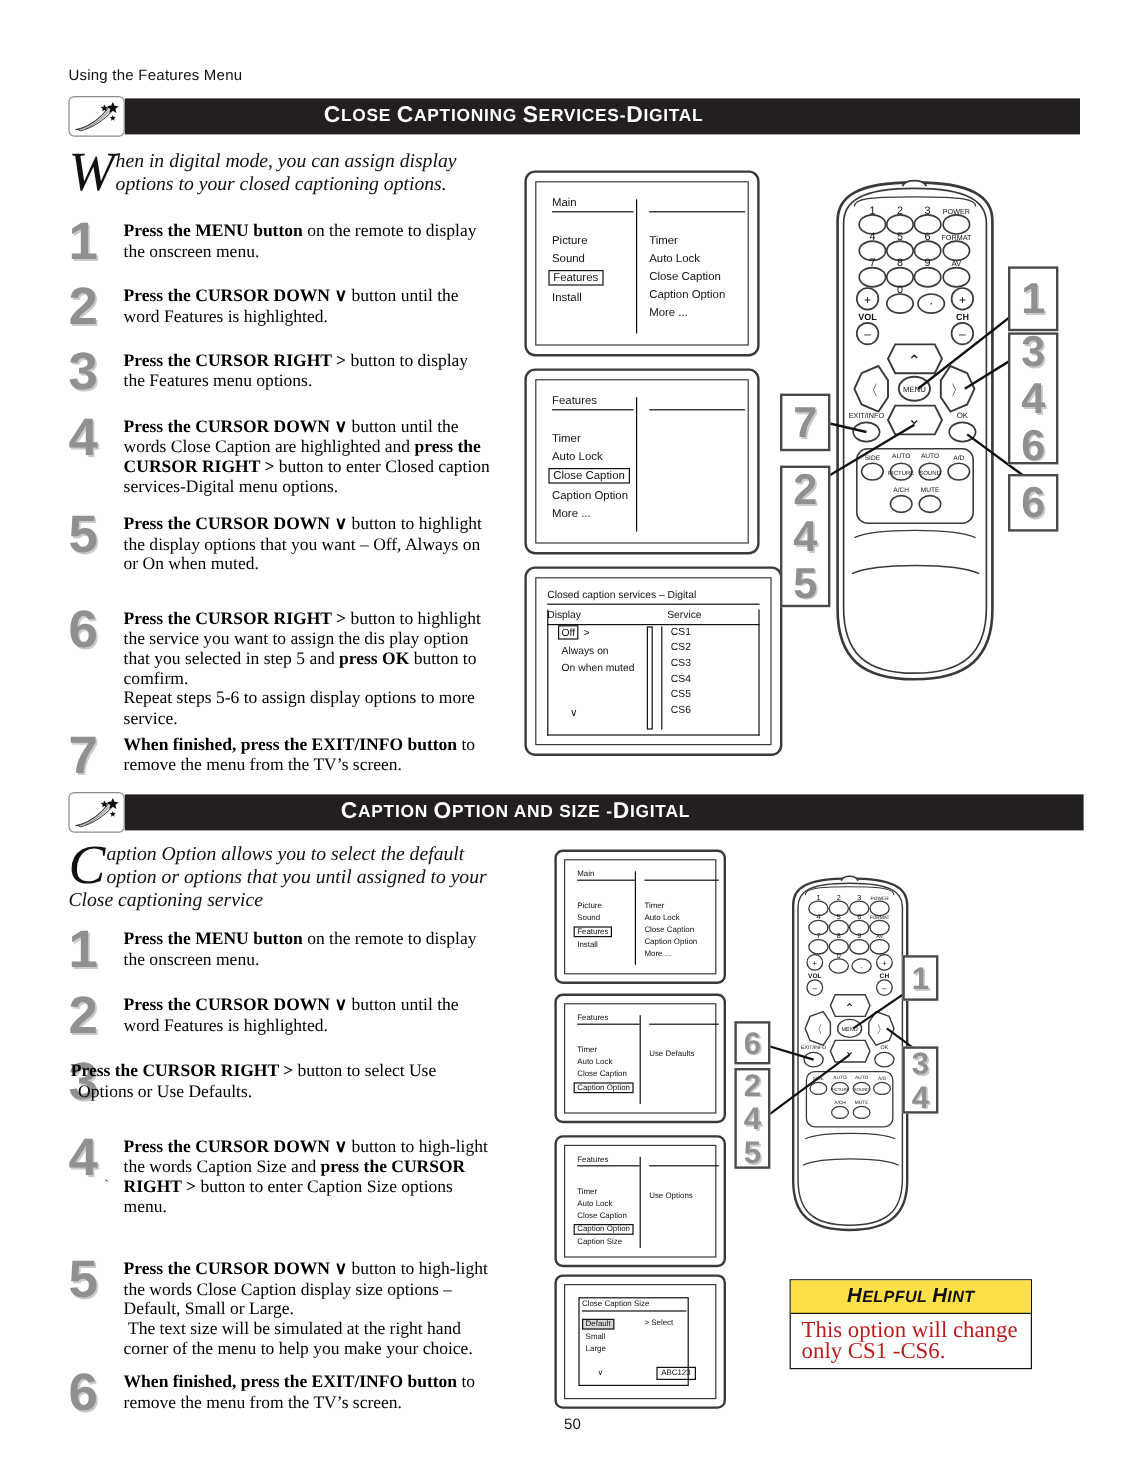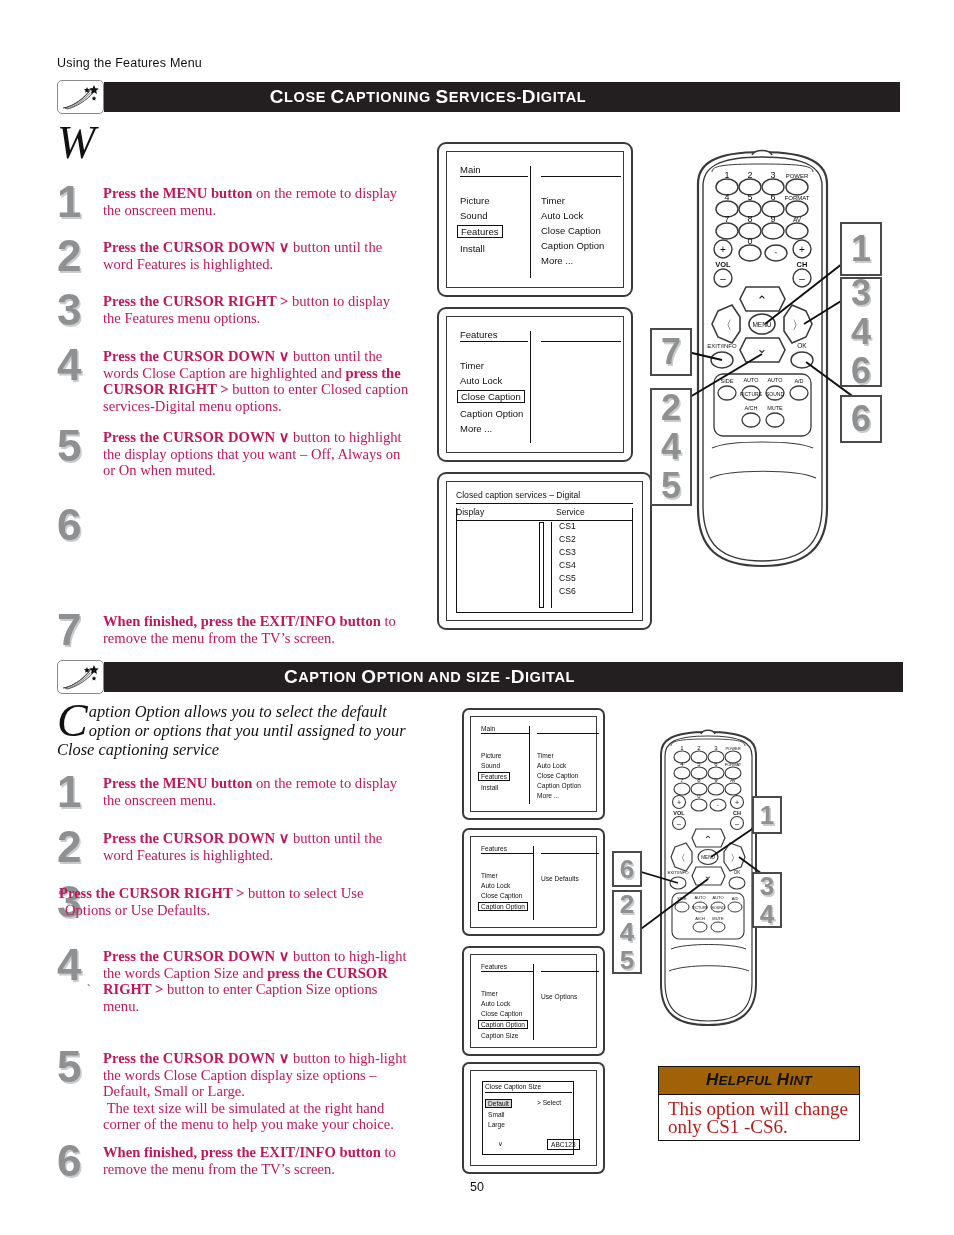--- a/index.html
+++ b/index.html
@@ -62,21 +62,21 @@
   .step { position:absolute; display:flex; }
   .step .num {
     width:46px; flex:0 0 46px;
     font-family:"Liberation Sans", sans-serif;
     font-weight:bold; font-size:44px; line-height:40px;
     color:#8e9091; text-align:left;
     text-shadow: 1.5px 1.5px 0 #c9cbcc;
   }
   .step .txt {
     font-family:"Liberation Serif", serif;
-    font-size:14.6px; line-height:16.6px; color:#be185d;
+    font-size:14.6px; line-height:16.6px; color:#000000;
     padding-top:3px;
   }
   .step .txt b { font-weight:bold; }
   .step.indent3 .txt { padding-left:6px; text-indent:-6px; }
 
   
   .tv {
     position:absolute;
     background:#fff;
     border:2px solid #3a3a3a;
@@ -120,21 +120,21 @@
     line-height:1.0;
   }
 
   
   .hint {
     position:absolute;
     border:1.5px solid #111;
     background:#fff;
   }
   .hint-title {
-    background:#a16207;
+    background:#fde047;
     border-bottom:1.5px solid #111;
     text-align:center;
     font-family:"Liberation Sans", sans-serif;
     font-style:italic; font-weight:bold;
     font-size:17px; letter-spacing:.3px;
     padding:3px 0 4px 0; color:#111;
   }
   .hint-title .sc { font-size:13.5px; }
   .hint-body {
     font-family:"Liberation Serif", serif;
@@ -175,21 +175,21 @@
         <path d="M6 24 C13 22 22 16 28 8" stroke="#555" stroke-width=".6" fill="none"></path>
         <path d="M9 25 C15 22 23 17 29 10" stroke="#555" stroke-width=".6" fill="none"></path>
         <path d="M33 2 l1.4 3.2 3.4.3-2.6 2.3.8 3.3-3-1.8-3 1.8.8-3.3-2.6-2.3 3.4-.3z" fill="#111"></path>
         <path d="M26 4 l.9 2 2.2.2-1.7 1.5.5 2.1-1.9-1.1-1.9 1.1.5-2.1-1.7-1.5 2.2-.2z" fill="#111"></path>
         <path d="M33 13 l.7 1.6 1.7.15-1.3 1.15.4 1.65-1.5-.9-1.5.9.4-1.65-1.3-1.15 1.7-.15z" fill="#111"></path>
       </svg>
     </div>
   </div>
 
   <div class="intro" style="left:57px;top:124px;width:355px;">
-    <span class="dropcap">W</span>
+    <span class="dropcap">W</span><span>hen in digital mode, you can assign display options to your closed captioning options.</span>
   </div>
 
   <div class="step" style="left:57px;top:182px;width:350px;">
     <div class="num">1</div>
     <div class="txt"><b>Press the MENU button</b> on the remote to display the onscreen menu.</div>
   </div>
   <div class="step" style="left:57px;top:236px;width:355px;">
     <div class="num">2</div>
     <div class="txt"><b>Press the CURSOR DOWN  ∨</b>  button until the word Features is highlighted.</div>
   </div>
@@ -200,20 +200,21 @@
   <div class="step" style="left:57px;top:345px;width:352px;">
     <div class="num">4</div>
     <div class="txt"><b>Press the CURSOR DOWN  ∨</b> button until the words Close Caption are highlighted and <b>press the CURSOR RIGHT  &gt;</b> button to enter Closed caption services-Digital menu options.</div>
   </div>
   <div class="step" style="left:57px;top:426px;width:355px;">
     <div class="num">5</div>
     <div class="txt"><b>Press the CURSOR DOWN  ∨</b> button to highlight the display options that you want – Off, Always on or On when muted.</div>
   </div>
   <div class="step" style="left:57px;top:505px;width:355px;">
     <div class="num">6</div>
+    <div class="txt"><b>Press the CURSOR RIGHT  &gt;</b> button to highlight the service you want to assign the dis play option that you selected in step 5 and <b>press OK</b> button to comfirm.<br>Repeat steps 5-6 to assign display options to more service.</div>
   </div>
   <div class="step" style="left:57px;top:610px;width:355px;">
     <div class="num">7</div>
     <div class="txt"><b>When finished, press the EXIT/INFO button</b> to remove the menu from the TV’s screen.</div>
   </div>
 
   <div class="tv" style="left:437px;top:142px;width:196px;height:155px;">
     <div class="tv-inner">
       <div class="osd" style="font-size:9.5px;">
         <div class="vdiv" style="left:83px;top:14px;bottom:9px;"></div>
@@ -259,20 +260,26 @@
     <div class="tv-inner">
       <div class="osd" style="font-size:8.6px;">
         <div style="position:absolute;left:9px;top:8px;right:9px;border-bottom:1px solid #111;padding-bottom:3px;">Closed caption services – Digital</div>
         <div style="position:absolute;left:9px;top:25px;right:9px;border-bottom:1px solid #111;padding-bottom:3px;">
           <span>Display</span>
           <span style="position:absolute;left:100px;">Service</span>
         </div>
         <div style="position:absolute;left:9px;top:26px;right:9px;bottom:7px;border:1px solid #111;border-top:none;"></div>
         <div style="position:absolute;left:92px;top:40px;bottom:12px;width:5px;border:1px solid #111;background:#fff;"></div>
         <div style="position:absolute;left:104px;top:40px;bottom:12px;width:1px;background:#111;"></div>
+        <div style="position:absolute;left:21px;top:39px;width:75px;">
+          <div><span class="sel" style="padding:0 2px;">Off</span><span style="margin-left:7px;">&gt;</span></div>
+          <div style="margin-top:4px;">Always on</div>
+          <div style="margin-top:4px;">On when muted</div>
+          <div style="margin-top:28px;padding-left:7px;">∨</div>
+        </div>
         <div style="position:absolute;left:112px;top:39px;width:60px;">
           <div>CS1</div>
           <div style="margin-top:3px;">CS2</div>
           <div style="margin-top:3px;">CS3</div>
           <div style="margin-top:3px;">CS4</div>
           <div style="margin-top:3px;">CS5</div>
           <div style="margin-top:3px;">CS6</div>
         </div>
       </div>
     </div>

